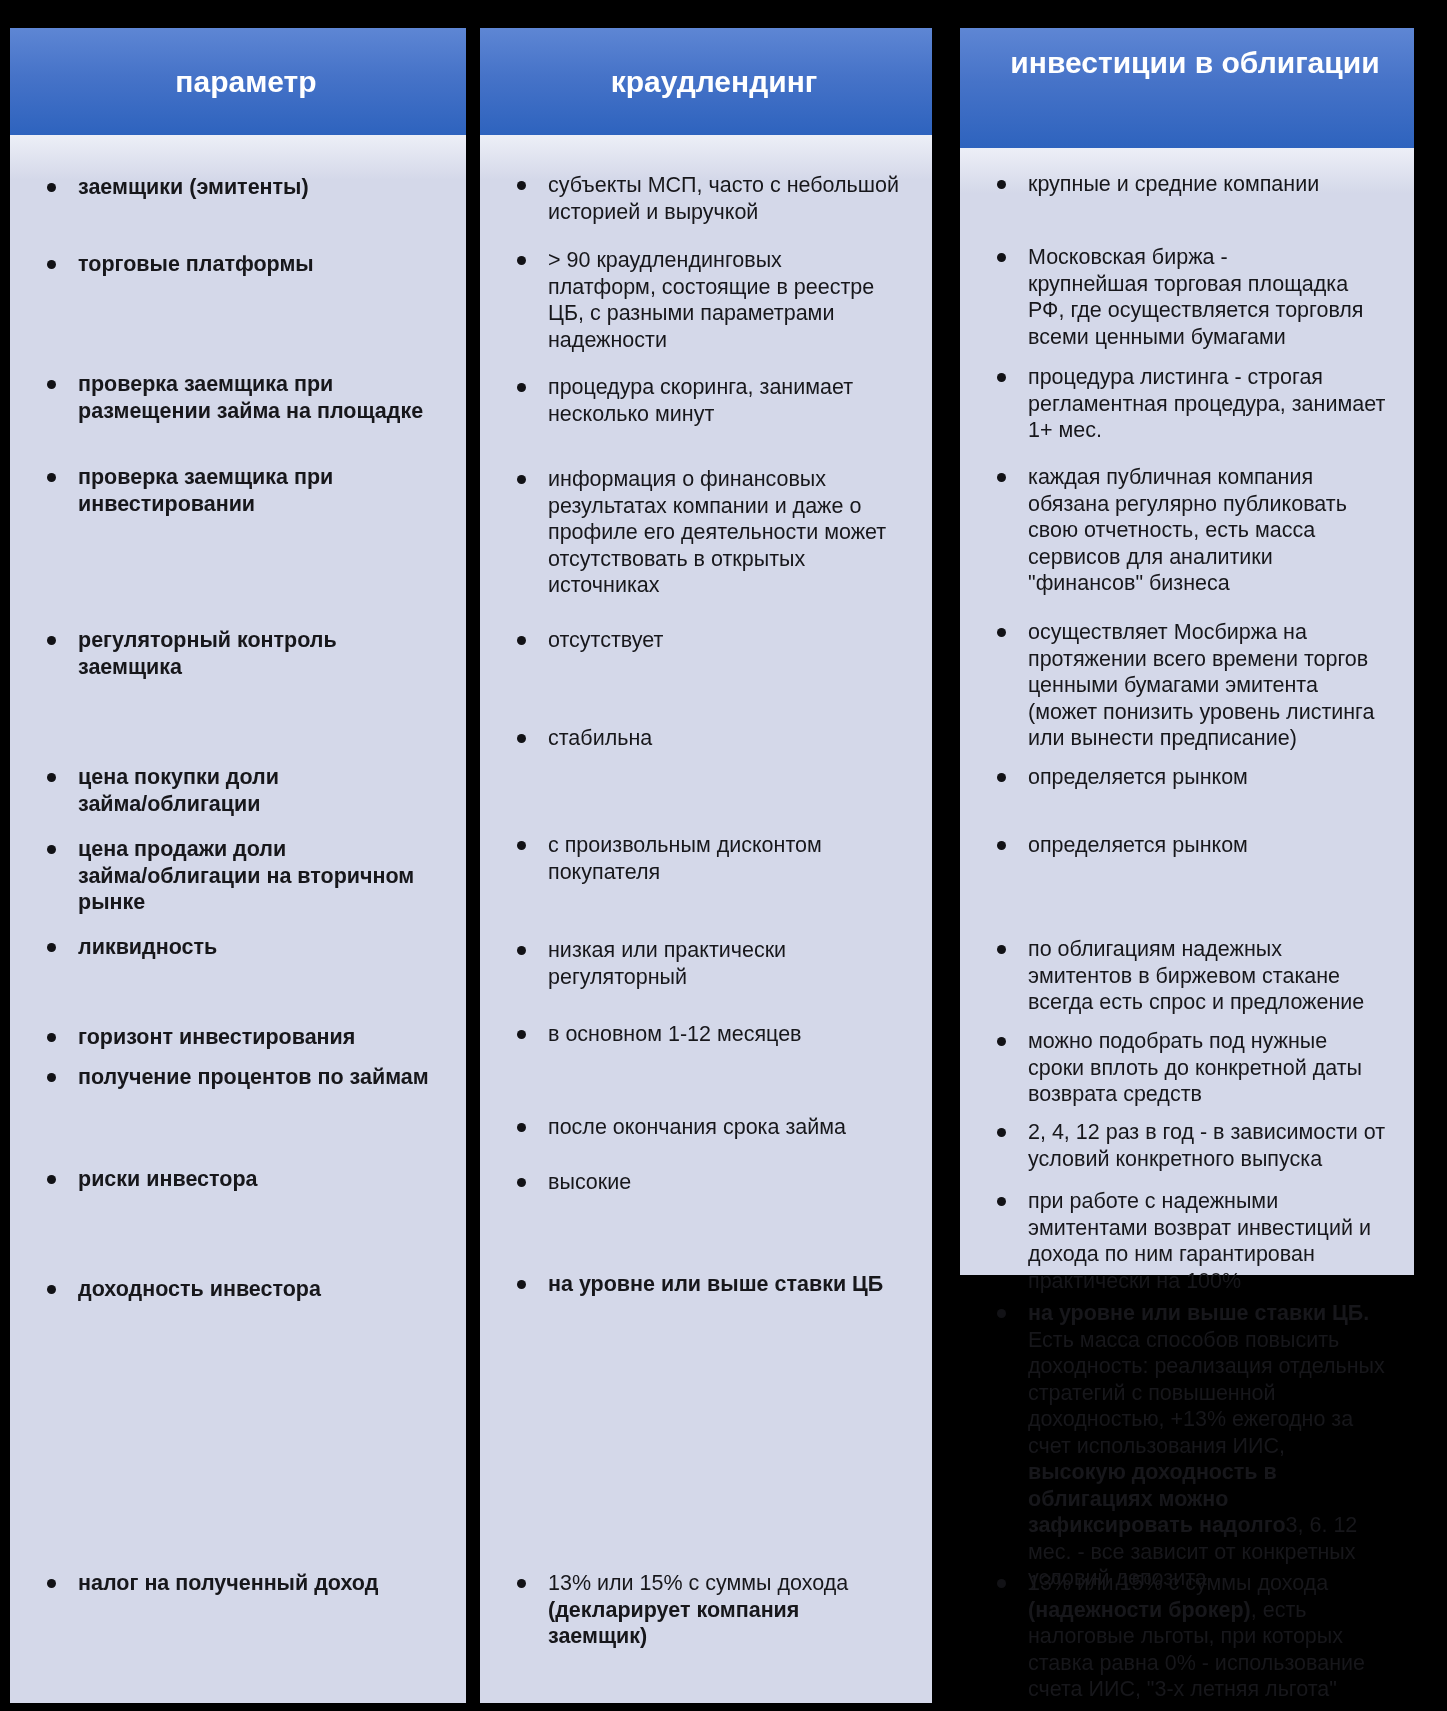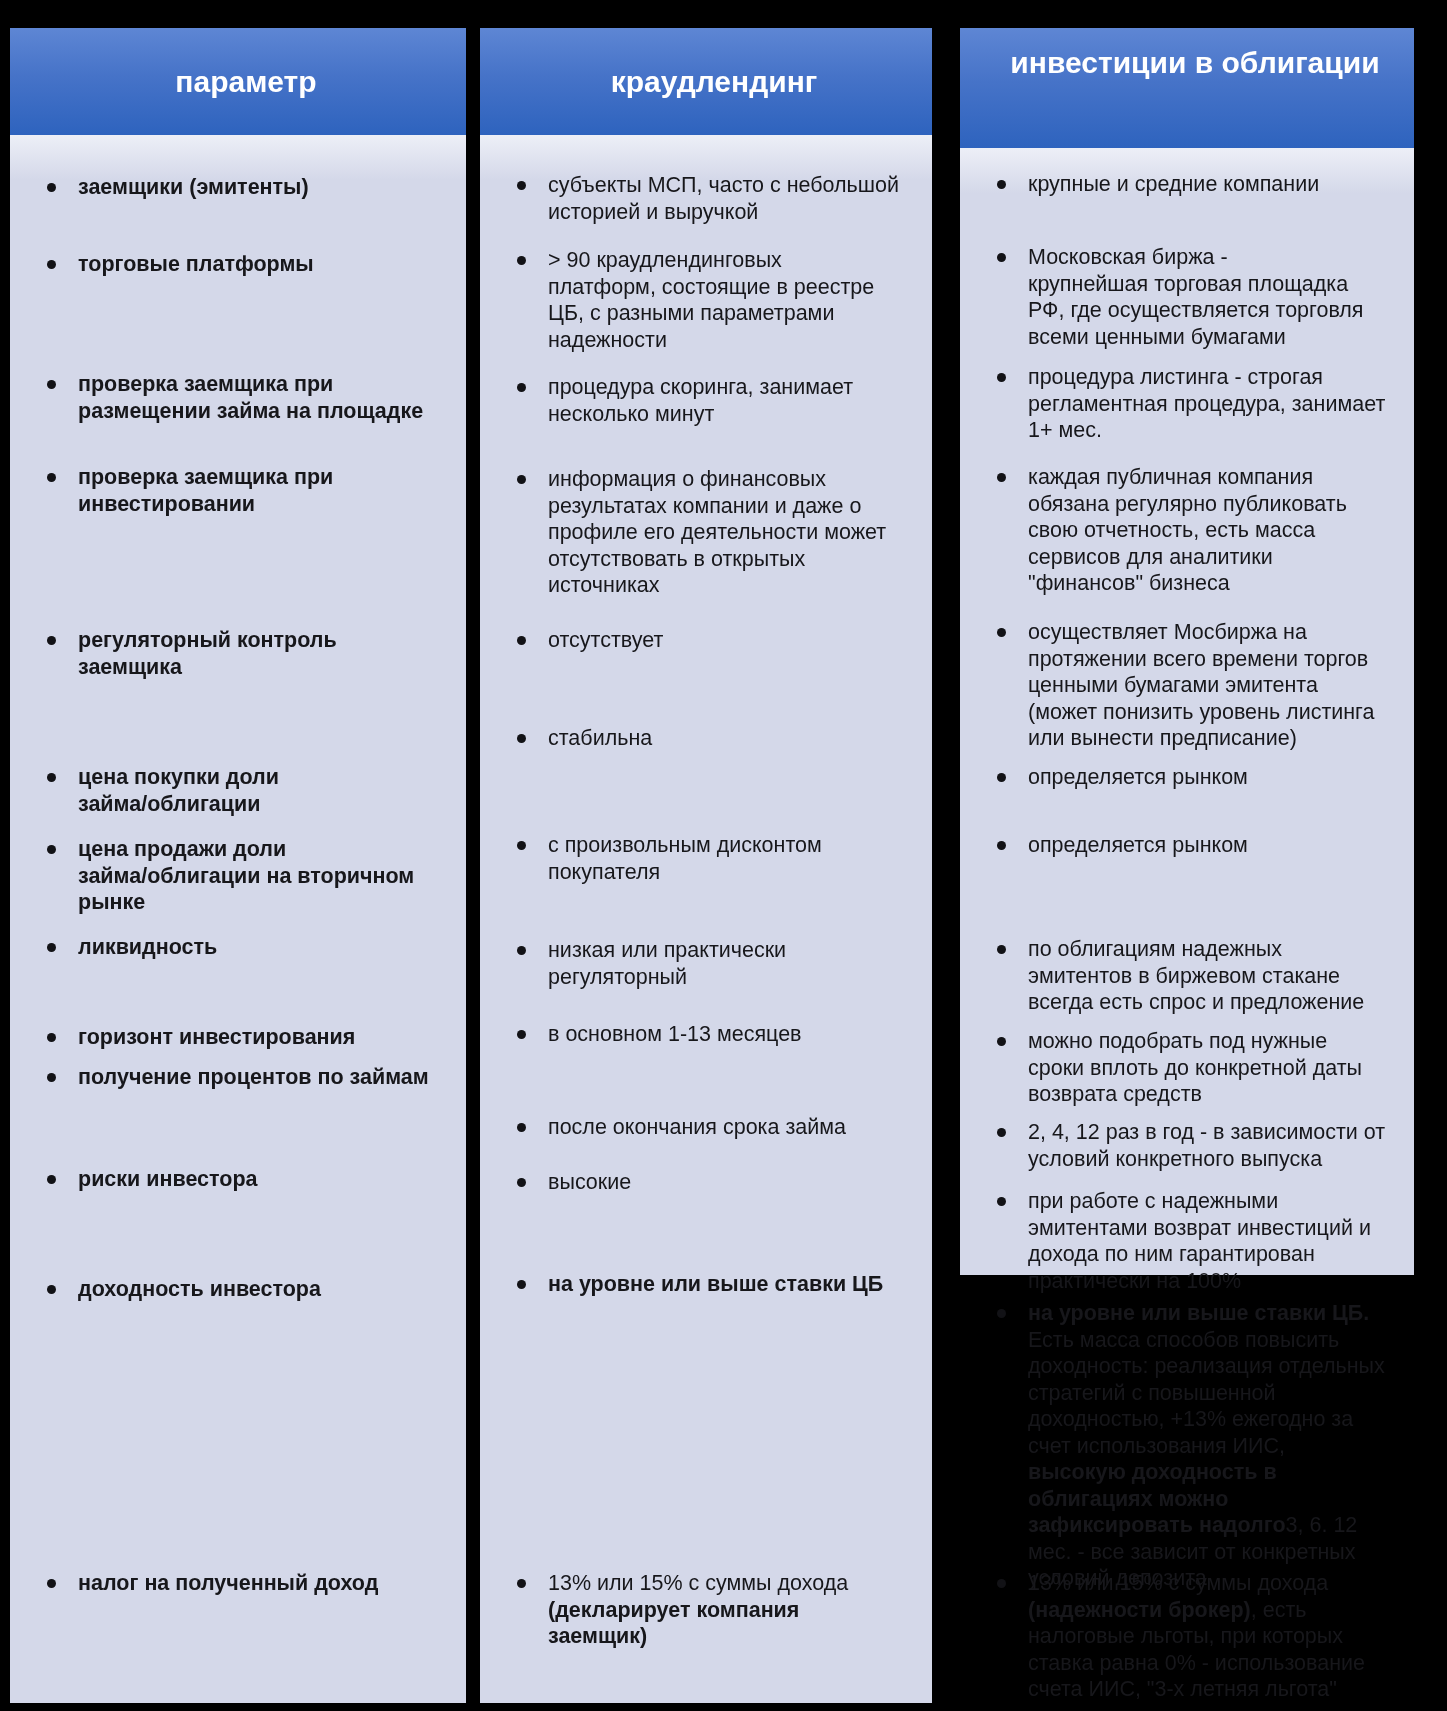--- a/index.html
+++ b/index.html
@@ -135,21 +135,21 @@
         <span class="dot"></span>
         <div class="txt"><span>с произвольным дисконтом покупателя</span></div>
       </div>
     <div class="item" style="top:802px">
         <span class="dot"></span>
         <div class="txt"><span>низкая или практически
 регуляторный</span></div>
       </div>
     <div class="item" style="top:886px">
         <span class="dot"></span>
-        <div class="txt"><span>в основном 1-13 месяцев</span></div>
+        <div class="txt"><span>в основном 1-12 месяцев</span></div>
       </div>
     <div class="item" style="top:979px">
         <span class="dot"></span>
         <div class="txt"><span>после окончания срока займа</span></div>
       </div>
     <div class="item" style="top:1034px">
         <span class="dot"></span>
         <div class="txt"><span>высокие</span></div>
       </div>
     <div class="item" style="top:1136px">

